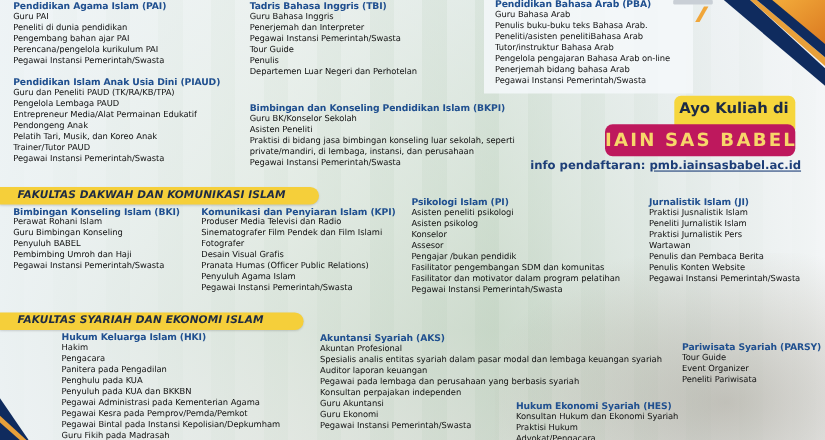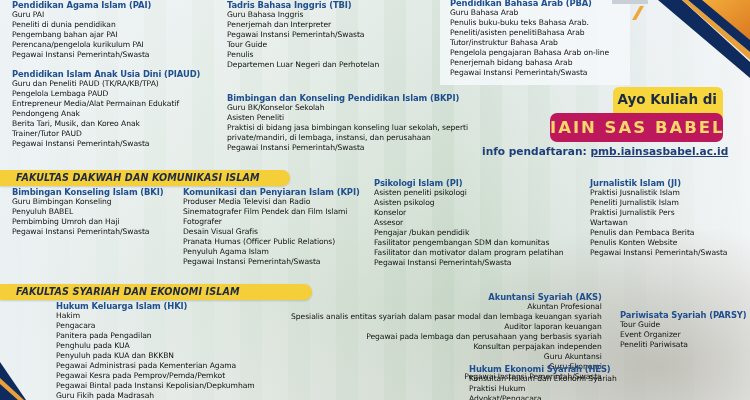--- a/index.html
+++ b/index.html
@@ -115,21 +115,21 @@
     </ul>
   </div>
 
   <div class="block" style="left:12px; top:69px;">
     <div class="prog-title">Pendidikan Islam Anak Usia Dini (PIAUD)</div>
     <ul class="prog-list">
       <li>Guru dan Peneliti PAUD (TK/RA/KB/TPA)</li>
       <li>Pengelola Lembaga PAUD</li>
       <li>Entrepreneur Media/Alat Permainan Edukatif</li>
       <li>Pendongeng Anak</li>
-      <li>Berita Tari, Musik, dan Koreo Anak</li>
+      <li>Pelatih Tari, Musik, dan Koreo Anak</li>
       <li>Trainer/Tutor PAUD</li>
       <li>Pegawai Instansi Pemerintah/Swasta</li>
     </ul>
   </div>
 
   <div class="block" style="left:227px; top:0px;">
     <div class="prog-title">Tadris Bahasa Inggris (TBI)</div>
     <ul class="prog-list">
       <li>Guru Bahasa Inggris</li>
       <li>Penerjemah dan Interpreter</li>
@@ -173,20 +173,21 @@
     <span>info pendaftaran: </span><a>pmb.iainsasbabel.ac.id</a>
   </div>
 
   <div class="faculty-banner" style="left:0; top:170px; width:290px;">
     <span>FAKULTAS DAKWAH DAN KOMUNIKASI ISLAM</span>
   </div>
 
   <div class="block" style="left:12px; top:187px;">
     <div class="prog-title">Bimbingan Konseling Islam (BKI)</div>
     <ul class="prog-list">
+      <li>Perawat Rohani Islam</li>
       <li>Guru Bimbingan Konseling</li>
       <li>Penyuluh BABEL</li>
       <li>Pembimbing Umroh dan Haji</li>
       <li>Pegawai Instansi Pemerintah/Swasta</li>
     </ul>
   </div>
 
   <div class="block" style="left:183px; top:187px;">
     <div class="prog-title">Komunikasi dan Penyiaran Islam (KPI)</div>
     <ul class="prog-list">
@@ -220,40 +221,40 @@
       <li>Praktisi Jusnalistik Islam</li>
       <li>Peneliti Jurnalistik Islam</li>
       <li>Praktisi Jurnalistik Pers</li>
       <li>Wartawan</li>
       <li>Penulis dan Pembaca Berita</li>
       <li>Penulis Konten Website</li>
       <li>Pegawai Instansi Pemerintah/Swasta</li>
     </ul>
   </div>
 
-  <div class="faculty-banner" style="left:0; top:284px; width:312px;">
+  <div class="faculty-banner" style="left:0; top:284px; width:276px;">
     <span>FAKULTAS SYARIAH DAN EKONOMI ISLAM</span>
   </div>
 
   <div class="block" style="left:56px; top:301px;">
     <div class="prog-title">Hukum Keluarga Islam (HKI)</div>
     <ul class="prog-list">
       <li>Hakim</li>
       <li>Pengacara</li>
       <li>Panitera pada Pengadilan</li>
       <li>Penghulu pada KUA</li>
       <li>Penyuluh pada KUA dan BKKBN</li>
       <li>Pegawai Administrasi pada Kementerian Agama</li>
       <li>Pegawai Kesra pada Pemprov/Pemda/Pemkot</li>
       <li>Pegawai Bintal pada Instansi Kepolisian/Depkumham</li>
       <li>Guru Fikih pada Madrasah</li>
     </ul>
   </div>
 
-  <div class="block" style="left:291px; top:292px;text-align:right;">
+  <div class="block" style="left:291px; top:302px;">
     <div class="prog-title">Akuntansi Syariah (AKS)</div>
     <ul class="prog-list">
       <li>Akuntan Profesional</li>
       <li>Spesialis analis entitas syariah dalam pasar modal dan lembaga keuangan syariah</li>
       <li>Auditor laporan keuangan</li>
       <li>Pegawai pada lembaga dan perusahaan yang berbasis syariah</li>
       <li>Konsultan perpajakan independen</li>
       <li>Guru Akuntansi</li>
       <li>Guru Ekonomi</li>
       <li>Pegawai Instansi Pemerintah/Swasta</li>

